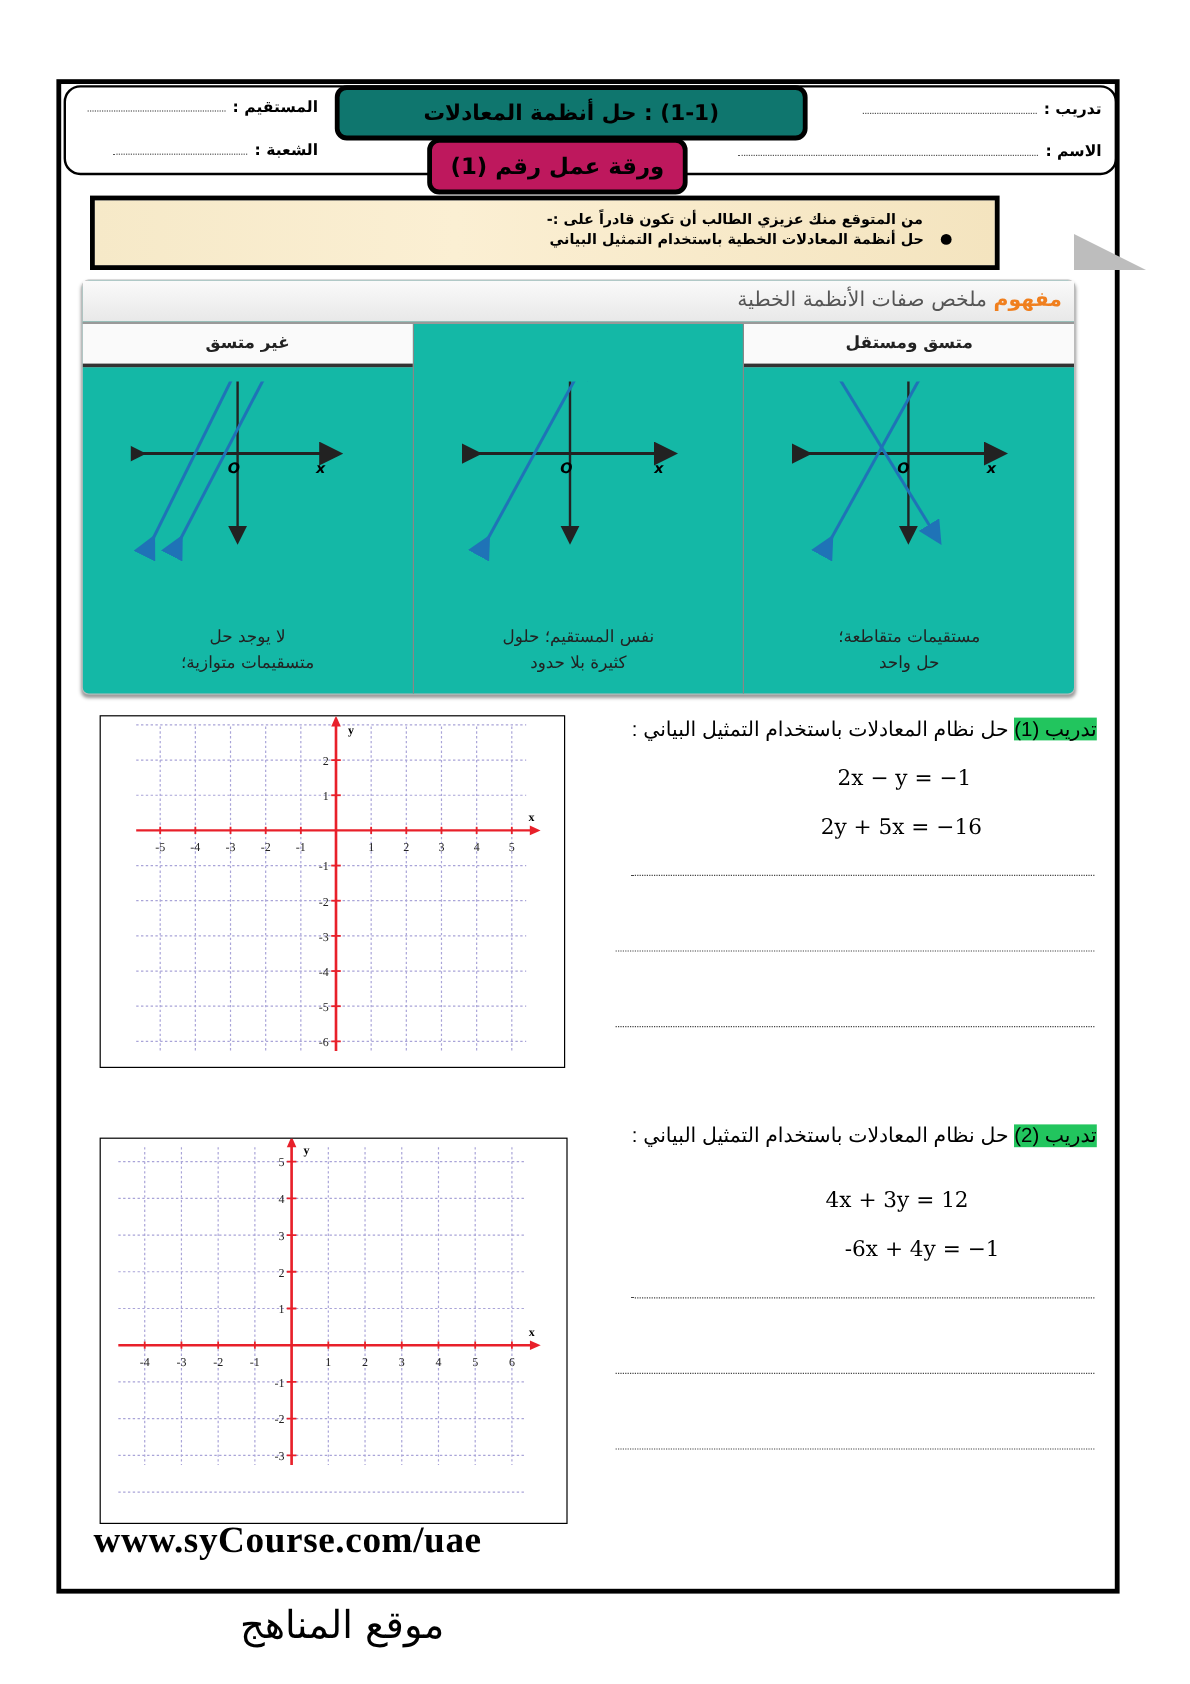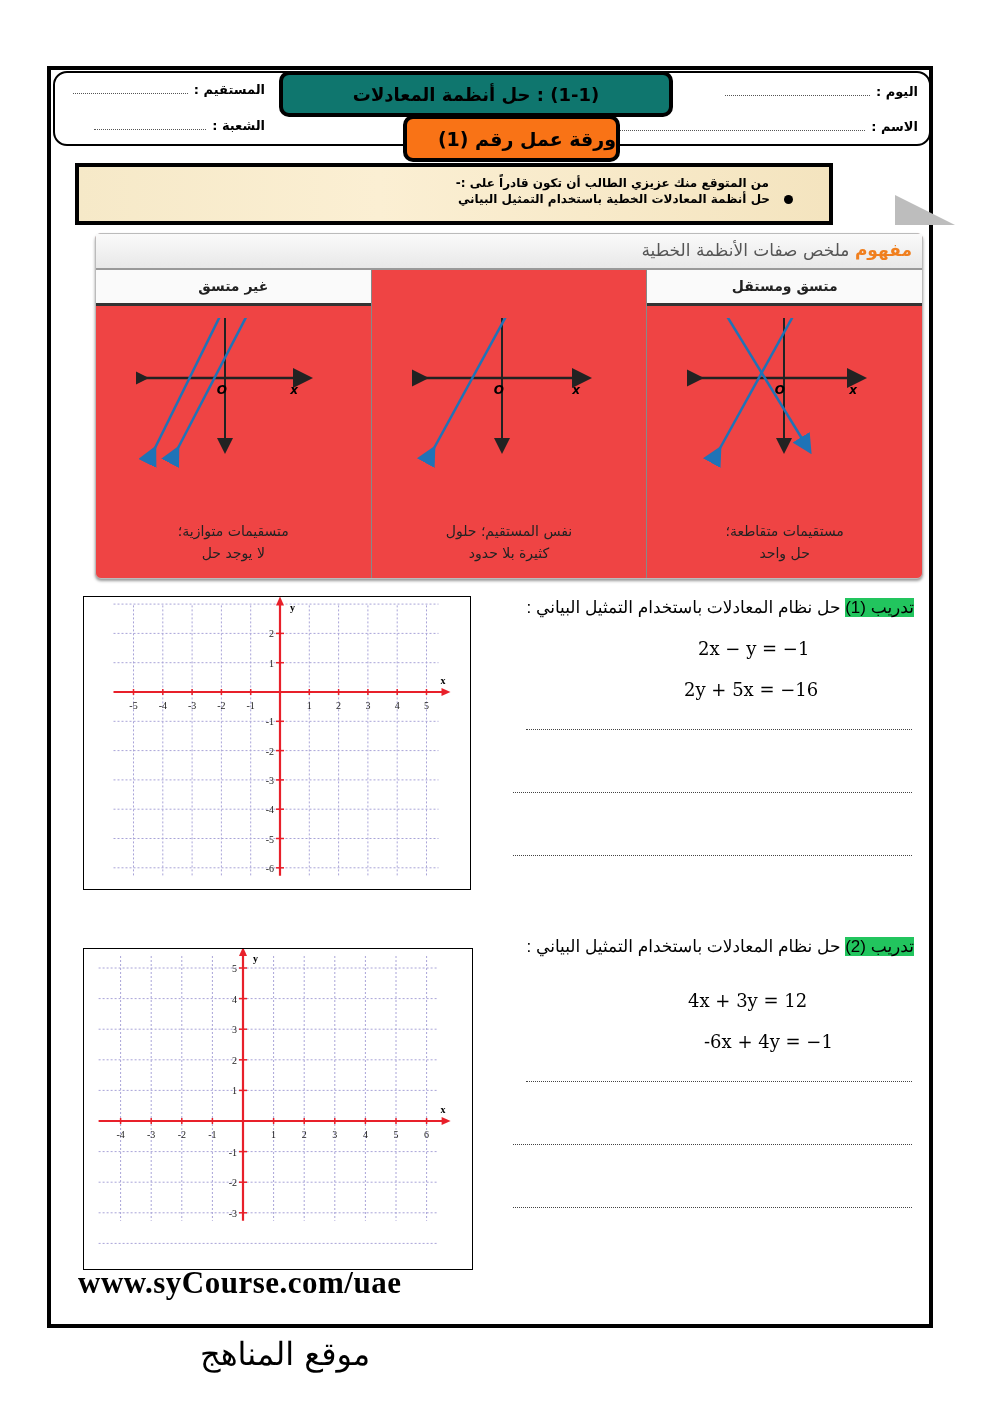--- a/index.html
+++ b/index.html
@@ -2,26 +2,26 @@
 <html><head>
 <meta charset="utf-8">
 <style>
   html,body{margin:0;padding:0;background:#fff;}
   body{width:992px;height:1403px;position:relative;overflow:hidden;font-family:"DejaVu Sans",sans-serif;color:#000;}
   .page-frame{position:absolute;left:47px;top:66px;width:886px;height:1262px;border:4px solid #000;box-sizing:border-box;}
   .hdr-box{position:absolute;left:53px;top:71px;width:878px;height:75px;border:2px solid #000;border-radius:14px;box-sizing:border-box;}
   .hdr-field{position:absolute;font-size:13px;font-weight:bold;direction:rtl;display:flex;align-items:baseline;gap:6px;}
   .dots{display:inline-block;border-bottom:1px dotted #555;height:1px;}
   .title-box{position:absolute;left:279px;top:71px;width:394px;height:46px;border:4px solid #000;border-radius:10px;background:#0f766e;box-sizing:border-box;display:flex;align-items:center;justify-content:center;font-size:18px;font-weight:bold;direction:rtl;}
-  .sheet-box{position:absolute;left:356px;top:115px;width:217px;height:47px;border:4px solid #000;border-radius:10px;background:#f97316;box-sizing:border-box;display:flex;align-items:center;justify-content:flex-start;font-size:19px;font-weight:bold;direction:rtl;margin-left:47px;}
+  .sheet-box{position:absolute;left:356px;top:115px;width:217px;height:47px;border:4px solid #000;border-radius:10px;background:#be185d;box-sizing:border-box;display:flex;align-items:center;justify-content:center;font-size:19px;font-weight:bold;direction:rtl;}
   .obj-box{position:absolute;left:75px;top:163px;width:758px;height:62px;border:4px solid #000;box-sizing:border-box;background:linear-gradient(90deg,#f6e9c8,#fbefd3 40%,#f4e4bf);}
   .obj-shadow{position:absolute;left:895px;top:195px;width:0;height:0;border-left:60px solid #bdbdbd;border-top:30px solid transparent;}
   .obj-text{position:absolute;right:60px;top:8px;direction:rtl;font-size:12px;font-weight:bold;line-height:16px;}
   .obj-bullet{display:inline-block;width:9px;height:9px;border-radius:50%;background:#000;margin-left:14px;vertical-align:middle;}
-  .concept{position:absolute;left:95px;top:233px;width:826px;height:344px;border:1px solid #bbb;border-radius:6px;box-shadow:0 2px 3px #999;background:#ef4444;}
+  .concept{position:absolute;left:68px;top:233px;width:826px;height:344px;border:1px solid #bbb;border-radius:6px;box-shadow:0 2px 3px #999;background:#14b8a6;}
   .concept-title{height:34px;background:linear-gradient(#fafafa,#e8e8e8);border-bottom:2px solid #999;direction:rtl;font-size:17px;padding-right:10px;line-height:32px;color:#555;}
   .concept-title .orange{color:#f07f1e;font-weight:bold;}
   .cols{position:absolute;top:36px;left:0;right:0;bottom:0;display:flex;direction:rtl;}
   .col{flex:1;border-left:1px solid #888;position:relative;}
   .col:last-child{border-left:none;}
   .col-head{height:33px;border-bottom:3px solid #333;text-align:center;font-size:14px;font-weight:bold;line-height:33px;color:#222;background:#fafafa;}
   .col svg{position:absolute;left:40px;top:48px;}
   .col-cap{position:absolute;left:0;right:0;top:250px;text-align:center;font-size:14px;line-height:22px;direction:rtl;color:#222;}
   .ex-title{position:absolute;direction:rtl;font-size:17px;font-family:"Liberation Sans",sans-serif;}
   .hl{background:#22c55e;}
@@ -32,21 +32,21 @@
   .footer-url{position:absolute;left:78px;top:1265px;font-family:"Liberation Serif",serif;font-weight:bold;font-size:31px;letter-spacing:0.5px;}
   .footer-ar{position:absolute;left:200px;top:1335px;font-family:"DejaVu Serif",serif;font-size:32px;direction:rtl;}
 </style>
 </head>
 <body>
 
 <div class="page-frame"></div>
 
 <div class="hdr-box"></div>
 <div class="hdr-field" style="right:74px;top:84px;">
-  <span>اليوم :</span>
+  <span>تدريب :</span>
   <span class="dots" style="width:145px;"></span>
 </div>
 <div class="hdr-field" style="right:74px;top:119px;">
   <span>الاسم :</span>
   <span class="dots" style="width:250px;"></span>
 </div>
 <div class="hdr-field" style="right:727px;top:82px;">
   <span>المستقيم :</span>
   <span class="dots" style="width:115px;"></span>
 </div>
@@ -120,22 +120,22 @@
       <svg width="200" height="180" viewBox="0 0 200 180">
         <line x1="8" y1="60" x2="172" y2="60" stroke="#222" stroke-width="2.5" marker-start="url(#ab)" marker-end="url(#ab)"></line>
         <line x1="89" y1="-22" x2="89" y2="132" stroke="#222" stroke-width="2" marker-start="url(#ab)" marker-end="url(#ab)"></line>
         <text x="93" y="-8" font-size="12" font-style="italic" font-weight="bold">y</text>
         <text x="91" y="76" font-size="12" font-style="italic" font-weight="bold">O</text>
         <text x="162" y="76" font-size="12" font-style="italic" font-weight="bold">x</text>
         <line x1="18" y1="132" x2="92" y2="-18" stroke="#1f73b7" stroke-width="2.5" marker-start="url(#ablue)" marker-end="url(#ablue)"></line>
         <line x1="41" y1="132" x2="119" y2="-18" stroke="#1f73b7" stroke-width="2.5" marker-start="url(#ablue)" marker-end="url(#ablue)"></line>
       </svg>
       <div class="col-cap">
+        <div>لا يوجد حل</div>
         <div>متسقيمات متوازية؛</div>
-        <div>لا يوجد حل</div>
       </div>
     </div>
   </div>
 </div>
 
 <div class="ex-title" style="right:78px;top:597px;">
   <span class="hl">تدريب (1)</span>
   <span>حل نظام المعادلات باستخدام التمثيل البياني :</span>
 </div>
 <div class="eq" style="left:698px;top:638px;">2x − y = −1</div>

